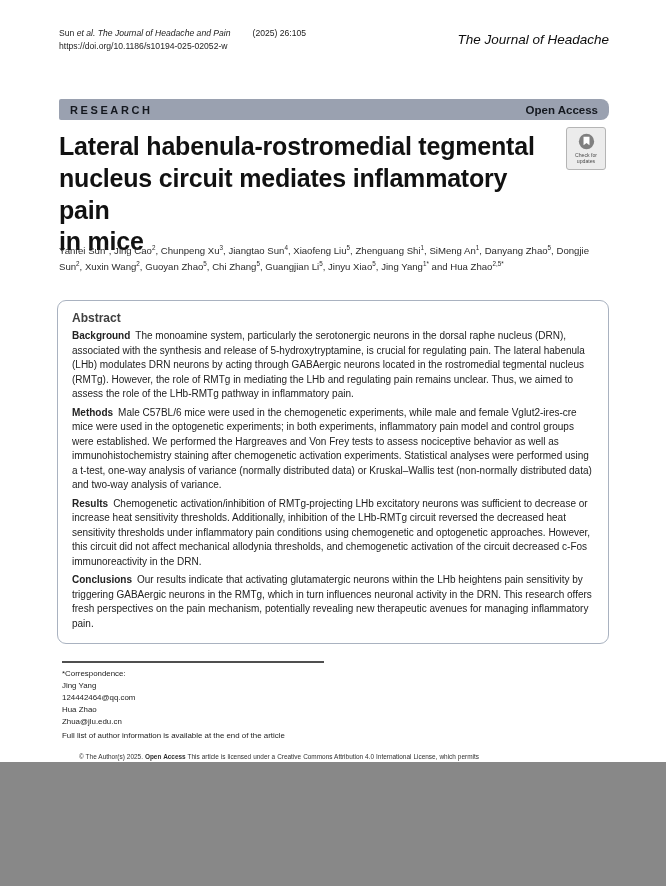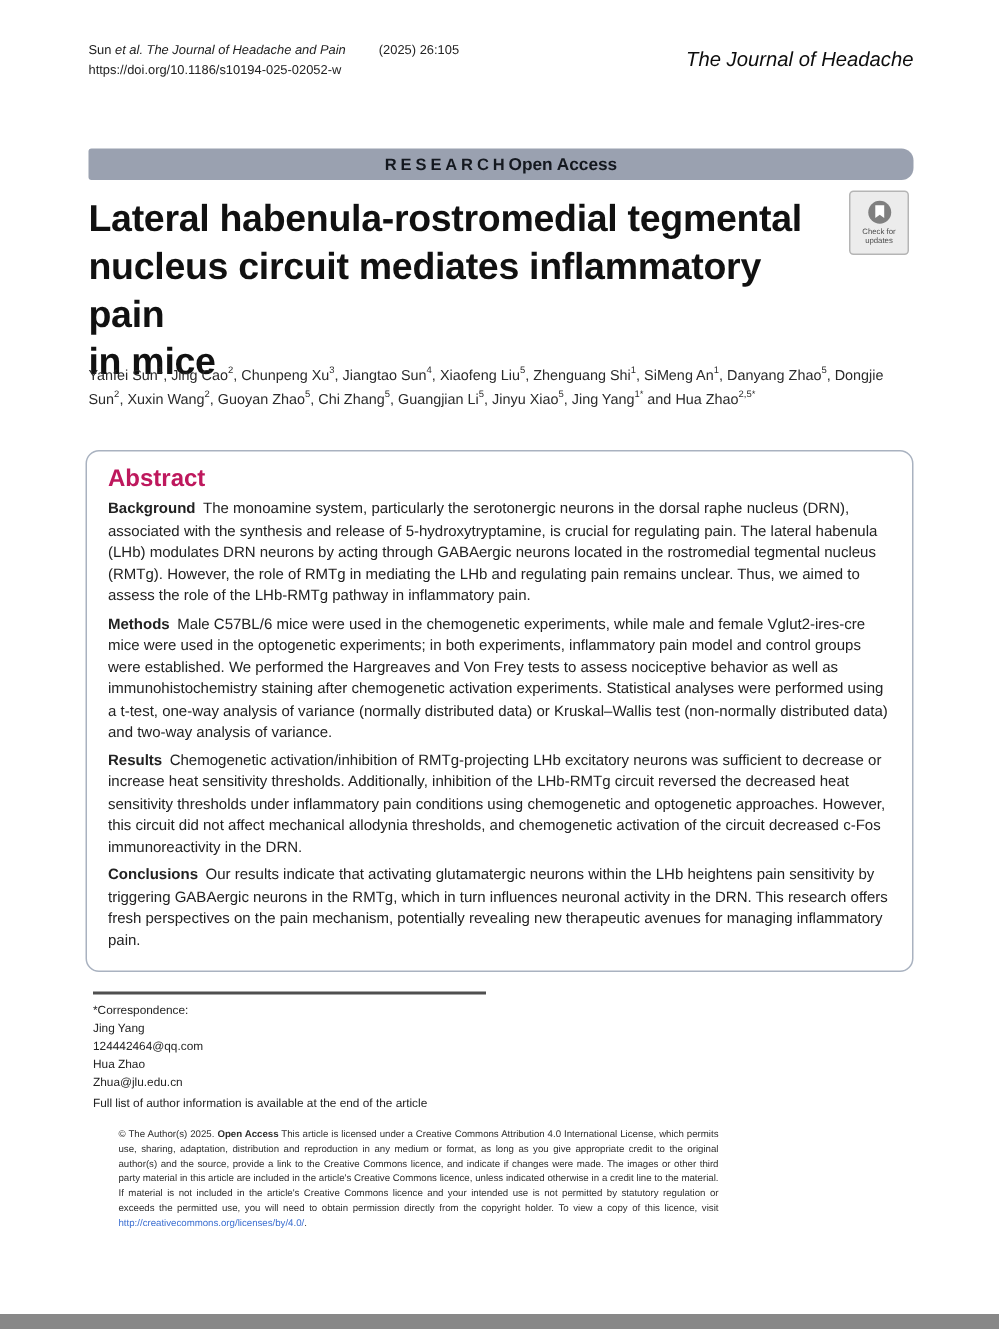--- a/index.html
+++ b/index.html
@@ -1,49 +1,49 @@
 <!DOCTYPE html>
 <html><head>
 <meta charset="utf-8">
 <style>
   * { margin:0; padding:0; box-sizing:border-box; }
   html,body { background:#888; }
   .page {
-    position:relative; width:666px; height:876px; margin:0 auto;
+    position:relative; width:666px; height:762px; margin:0 auto;
     background:#ffffff; overflow:hidden;
     font-family:"Liberation Sans", sans-serif; color:#1a1a1a;padding-left:25px;
   }
   
   .hdr-left { position:absolute; left:59px; top:27px; font-size:8.6px; line-height:1.55; color:#222; }
   .hdr-left i { font-style:italic; }
   .cite-meta { margin-left:22px; }
   .hdr-right { position:absolute; right:57px; top:31px; text-align:right; font-size:13.5px; line-height:1.3; color:#0d0d0d;font-style:italic; }
   
   .banner {
     position:absolute; left:59px; right:57px; top:99px; height:21px;
-    display:flex; align-items:center; justify-content:center;
+    display:flex; align-items:center; justify-content:space-between;
     padding:0 11px; border-radius:2px 8px 8px 2px;
   }
   .banner .kind { font-size:11px; font-weight:bold; letter-spacing:2.6px; color:#14181f; }
   .banner .access { font-size:11.5px; font-weight:bold; color:#14181f; }
   
   .title { position:absolute; left:59px; top:131px; width:480px; font-size:25px; font-weight:600; line-height:1.27; color:#111; letter-spacing:-0.2px; }
   .title span { display:block; }
   
   .badge { position:absolute; left:566px; top:127px; width:40px; height:43px;
     background:#ececec; border:1px solid #b5b5b5; border-radius:3px;
     display:flex; flex-direction:column; align-items:center; justify-content:center; gap:2px; cursor:pointer; }
   .badge .txt { font-size:5.2px; line-height:1.25; color:#4c4c4c; text-align:center; }
   
   .authors { position:absolute; left:59px; right:55px; top:243px; font-size:9.6px; line-height:1.65; color:#2b2b2b; }
   .authors sup { font-size:6.3px; }
   
   .abs-box { position:absolute; left:57px; right:57px; top:300px;
     border:1px solid #a9b2c0; border-radius:9px; padding:10px 14px 12px 14px; }
-  .abs-box h2 { font-size:16px; font-weight:bold; color:#be185d; margin-bottom:2px; }
+  .abs-box h2 { font-size:12px; font-weight:bold; color:#404040; margin-bottom:2px; }
   .abs-box p { font-size:10px; line-height:1.45; color:#222; margin-top:4px; }
   .abs-box p b { margin-right:5px; }
   
   .sep { position:absolute; left:62px; top:661px; width:262px; height:2px; background:#4f4f4f; }
   .corresp { position:absolute; left:62px; top:668px; font-size:7.9px; line-height:12px; color:#222; }
   .fulllist { position:absolute; left:62px; top:731px; font-size:7.9px; color:#222; }
   
   .footer { position:absolute; left:63px; right:57px; top:752px; display:flex; align-items:flex-start; }
   .logo { display:flex; align-items:center; gap:9px; }
   .logo-sq { position:relative; width:43px; height:43px; }

